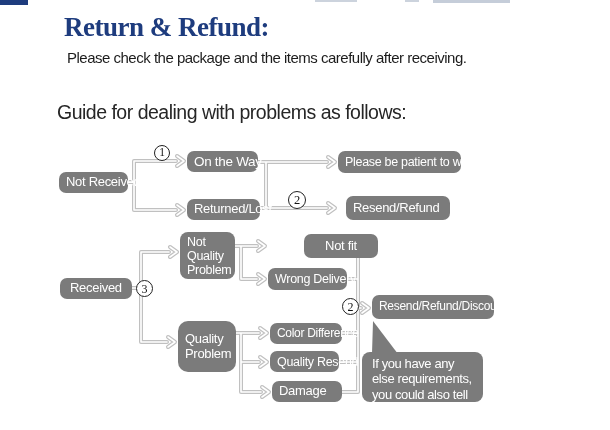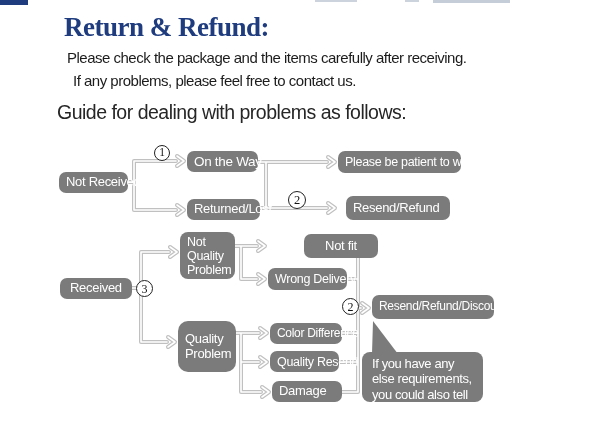--- a/index.html
+++ b/index.html
@@ -120,21 +120,20 @@
 
 <div class="canvas">
 
   <div class="artifact art-left"></div>
   <div class="artifact art-mid"></div>
   <div class="artifact art-right1"></div>
   <div class="artifact art-right2"></div>
 
   <div class="page-title">Return &amp; Refund:</div>
   <div class="intro intro-1">Please check the package and the items carefully after receiving.</div>
-  <div class="intro intro-2">If any problems, please feel free to contact us.</div>
   <div class="guide-heading">Guide for dealing with problems as follows:</div>
 
   <svg class="connectors" width="610" height="430" viewBox="0 0 610 430">
 
     <g fill="none" stroke="#c0c0c0" stroke-width="4" stroke-linecap="round" stroke-linejoin="round">
       <path d="M128 182 H134 M134 161 V210 M134 161 H176 M134 210 H176"></path>
       <path d="M258 162 H327 M266 162 V208 M260 208 H327"></path>
       <path d="M132 288 H141 M141 252 V342 M141 252 H169 M141 342 H167"></path>
       <path d="M233 246 H257 M241 246 V279 M241 279 H257"></path>
       <path d="M235 333 H259 M241 333 V392 M241 362 H259 M241 392 H261"></path>

